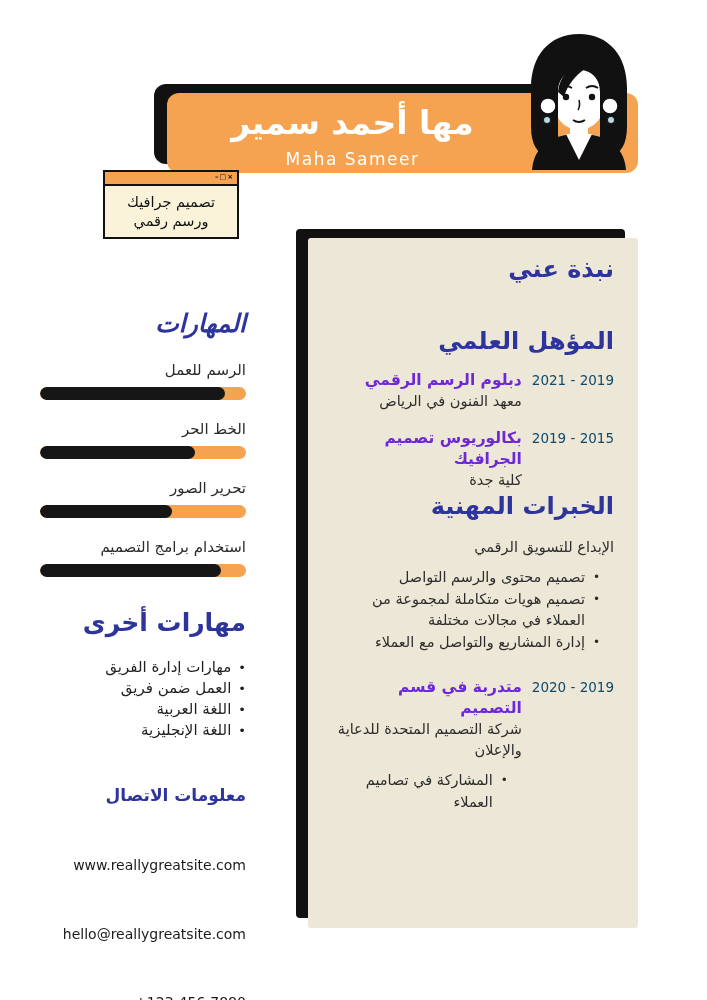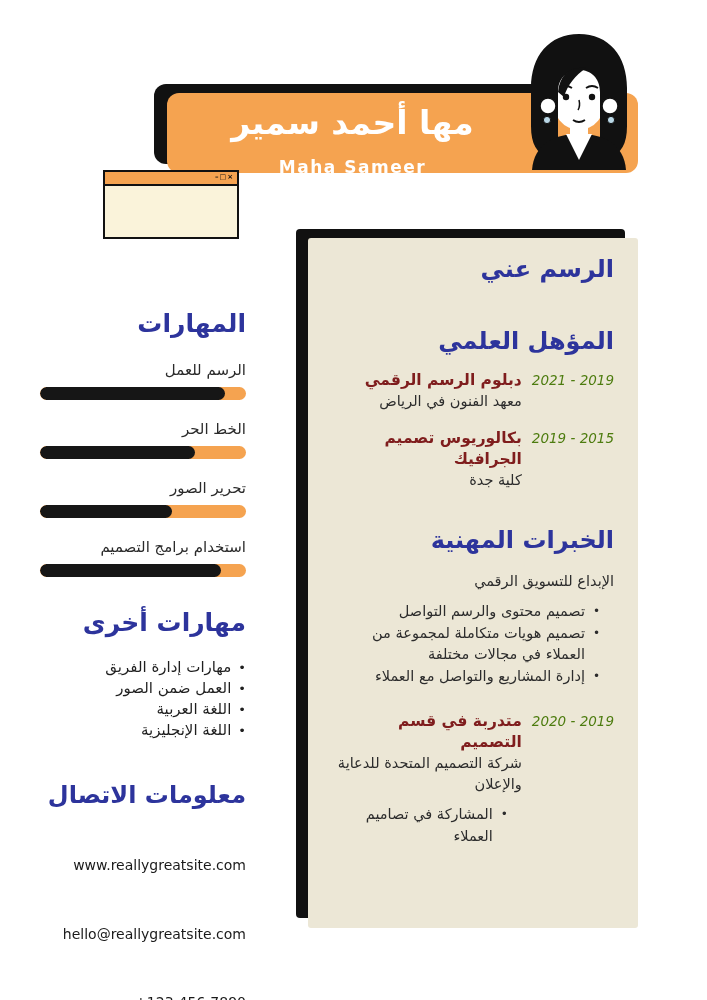--- a/index.html
+++ b/index.html
@@ -5,54 +5,54 @@
   html,body{margin:0;padding:0;}
   body{
     width:707px;height:1000px;background:#ffffff;position:relative;overflow:hidden;
     font-family:"DejaVu Sans",sans-serif;-webkit-font-smoothing:antialiased;
   }
   
   .header-shadow{position:absolute;left:154px;top:84px;width:473px;height:80px;background:#111;border-radius:12px;}
   .header-band{position:absolute;left:167px;top:93px;width:471px;height:80px;background:#f5a350;border-radius:12px;}
   .header-text{position:absolute;left:30px;right:130px;top:10px;text-align:center;color:#fff;}
   .name-ar{font-size:33px;font-weight:800;line-height:40px;text-align:center;}
-  .name-en{font-size:17px;font-weight:700;letter-spacing:1.5px;margin-top:14px;}
+  .name-en{font-size:17px;font-weight:400;letter-spacing:1.5px;margin-top:6px;}
   .avatar{position:absolute;left:503px;top:30px;width:152px;height:140px;}
   
   .tagline-window{position:absolute;left:103px;top:170px;width:136px;height:69px;background:#faf3da;border:2px solid #111;box-sizing:border-box;}
   .tw-titlebar{height:12px;background:#f5a350;border-bottom:2px solid #111;position:relative;}
   .tw-controls{position:absolute;right:3px;top:0px;font-size:7px;line-height:11px;letter-spacing:1px;color:#111;font-weight:700;}
   .tw-body{direction:rtl;text-align:center;font-size:14.5px;line-height:19px;color:#111;padding-top:7px;}
   
   .left-col{position:absolute;left:40px;top:308px;width:206px;direction:rtl;text-align:right;}
   .blue-h{color:#2d349c;font-weight:800;}
-  .skills-heading{font-size:25px;line-height:32px;margin-bottom:22px;}
+  .skills-heading{font-size:25px;line-height:32px;margin-bottom:22px;font-style:italic;}
   .skill{margin-bottom:21px;}
   .skill-label{font-size:15px;color:#2b2b2b;margin-bottom:8px;line-height:17px;}
   .bar{height:13px;background:#f5a350;border-radius:7px;direction:ltr;overflow:hidden;}
   .bar-fill{height:13px;background:#161616;border-radius:7px;}
   .other-heading{font-size:25px;line-height:32px;margin-top:30px;margin-bottom:18px;}
   .other-list{list-style:none;margin:0;padding:0;font-size:15px;color:#1f1f1f;}
   .other-list li{line-height:21px;display:flex;gap:7px;}
   .other-list .dot{font-size:13px;}
-  .contact-heading{font-size:24px;line-height:32px;margin-top:38px;margin-bottom:20px;}
+  .contact-heading{font-size:17px;line-height:32px;margin-top:38px;margin-bottom:20px;}
   .contact-line{direction:ltr;text-align:right;font-size:14px;line-height:27.5px;color:#1a1a1a;margin-top:41px;}
   
   .panel-shadow{position:absolute;left:296px;top:229px;width:329px;height:689px;background:#111;border-radius:4px;}
   .panel{position:absolute;left:308px;top:238px;width:330px;height:690px;background:#ece7d6;border-radius:3px;box-sizing:border-box;
          padding:16px 24px 0 26px;direction:rtl;text-align:right;}
   .panel-h{font-size:24px;line-height:30px;}
   .about-text{margin-top:13px;font-size:14.5px;line-height:21.5px;color:#2c2c2c;}
   .about-text p{margin:0;}
   .edu-heading{margin-top:42px;}
-  .exp-heading{margin-top:34px;}
+  .exp-heading{}
   .entry{display:flex;gap:10px;margin-top:14px;}
-  .entry-dates{flex:0 0 58px;font-size:13.5px;color:#4d7c0f;padding-top:2px;white-space:nowrap;font-style:italic;}
+  .entry-dates{flex:0 0 58px;font-size:13.5px;color:#0c4a6e;padding-top:2px;white-space:nowrap;}
   .entry-body{flex:1;}
-  .entry-title{font-size:15.5px;font-weight:700;color:#7f1d1d;line-height:21px;}
+  .entry-title{font-size:15.5px;font-weight:700;color:#6d28d9;line-height:21px;}
   .entry-org{font-size:14.5px;color:#2c2c2c;line-height:21px;}
   .entry-bullets{list-style:none;margin:9px 14px 0 0;padding:0;font-size:14.5px;color:#2c2c2c;}
   .entry-bullets li{display:flex;gap:8px;line-height:21.5px;}
   .entry-bullets .dot{font-size:12px;}
   .entry + .entry{margin-top:16px;}
   .exp-entry{margin-top:16px;}
   .exp-entry + .exp-entry{margin-top:24px;}
 </style>
 </head>
 <body>
@@ -83,20 +83,24 @@
   <path d="M69 90 Q75 94 81 90" stroke="#111" stroke-width="1.8" fill="none"></path>
   <rect x="66" y="96" width="18" height="18" fill="#ffffff"></rect>
   <path d="M28 140 C30 114 50 104 75 104 C100 104 120 114 122 140 Z" fill="#111"></path>
   <path d="M62 104 L75 130 L88 104 Z" fill="#ffffff"></path>
 </svg>
 
 <div class="tagline-window">
   <div class="tw-titlebar">
     <span class="tw-controls">–□×</span>
   </div>
+  <div class="tw-body">
+    <div>تصميم جرافيك</div>
+    <div>ورسم رقمي</div>
+  </div>
 </div>
 
 <div class="left-col">
   <div class="blue-h skills-heading">المهارات</div>
 
   <div class="skill">
     <div class="skill-label">الرسم للعمل</div>
     <div class="bar">
         <div class="bar-fill" style="width: 90%;"></div>
       </div>
@@ -121,42 +125,42 @@
   </div>
 
   <div class="blue-h other-heading">مهارات أخرى</div>
   <ul class="other-list">
     <li>
         <span class="dot">•</span>
         <span>مهارات إدارة الفريق</span>
       </li>
     <li>
         <span class="dot">•</span>
-        <span>العمل ضمن الصور</span>
+        <span>العمل ضمن فريق</span>
       </li>
     <li>
         <span class="dot">•</span>
         <span>اللغة العربية</span>
       </li>
     <li>
         <span class="dot">•</span>
         <span>اللغة الإنجليزية</span>
       </li>
   </ul>
 
   <div class="blue-h contact-heading">معلومات الاتصال</div>
   <div class="contact-line">www.reallygreatsite.com</div>
   <div class="contact-line">hello@reallygreatsite.com</div>
   <div class="contact-line">+123-456-7890</div>
 </div>
 
 <div class="panel-shadow"></div>
 <div class="panel">
 
-  <div class="blue-h panel-h">الرسم عني</div>
+  <div class="blue-h panel-h">نبذة عني</div>
 
   <div class="blue-h panel-h edu-heading">المؤهل العلمي</div>
 
   <div class="entry">
     <div class="entry-dates">2019 - 2021</div>
     <div class="entry-body">
       <div class="entry-title">دبلوم الرسم الرقمي</div>
       <div class="entry-org">معهد الفنون في الرياض</div>
     </div>
   </div>

